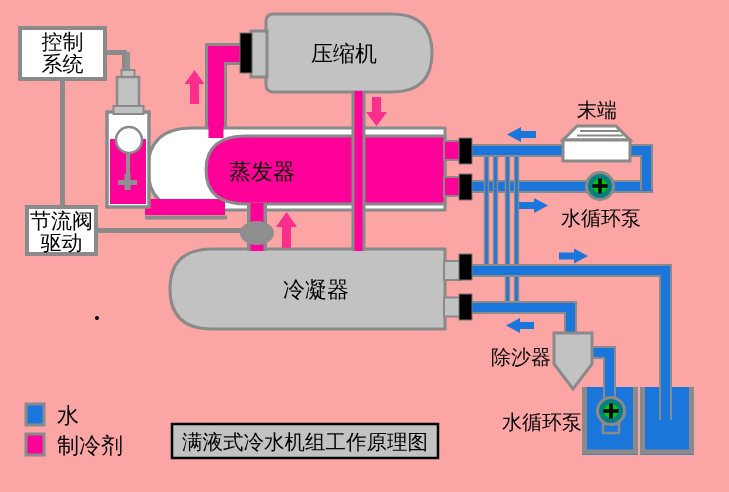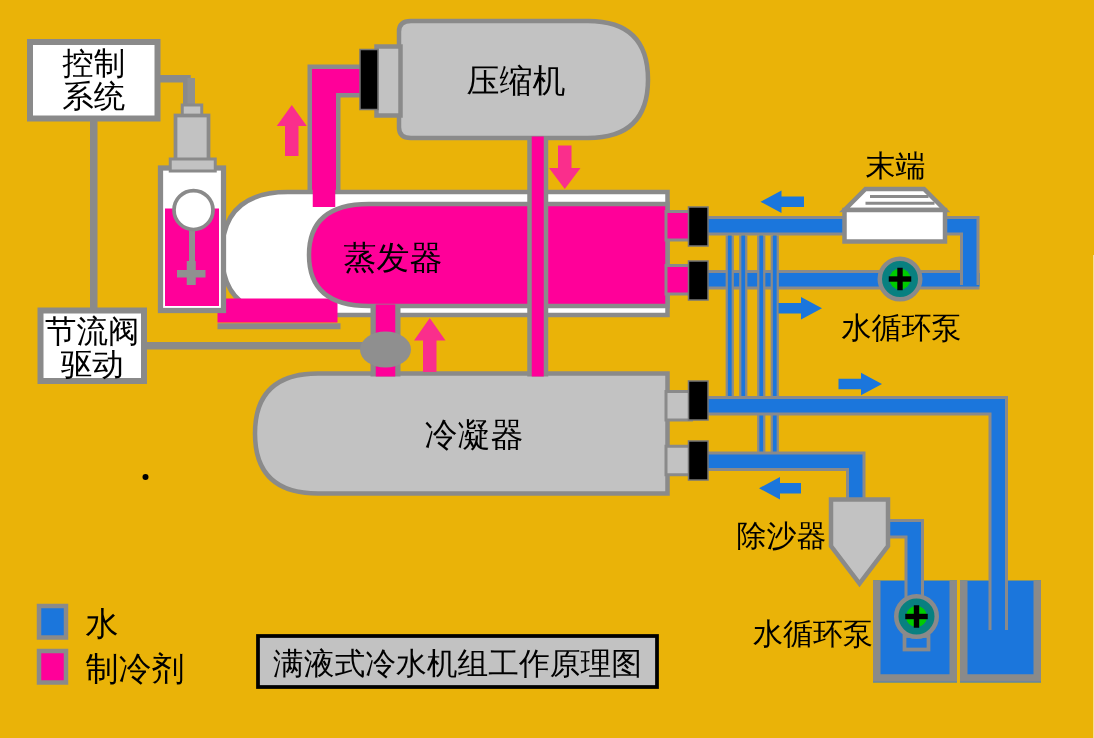--- a/index.html
+++ b/index.html
@@ -1,16 +1,16 @@
 <!DOCTYPE html>
 <html><head>
 <meta charset="utf-8">
 <style>
   html,body{margin:0;padding:0;background:#fff;}
-  #stage{position:relative;width:729px;height:492px;background:#eab308;overflow:hidden;
+  #stage{position:relative;width:729px;height:492px;background:#fca5a5;overflow:hidden;
          font-family:"DejaVu Sans",sans-serif;}
   svg{position:absolute;left:0;top:0;}
   .lbl{font-family:"DejaVu Sans",sans-serif;fill:#000;}
 </style>
 </head>
 <body>
 
 <div id="stage">
 <svg viewBox="0 0 729 492" width="729" height="492">
 

